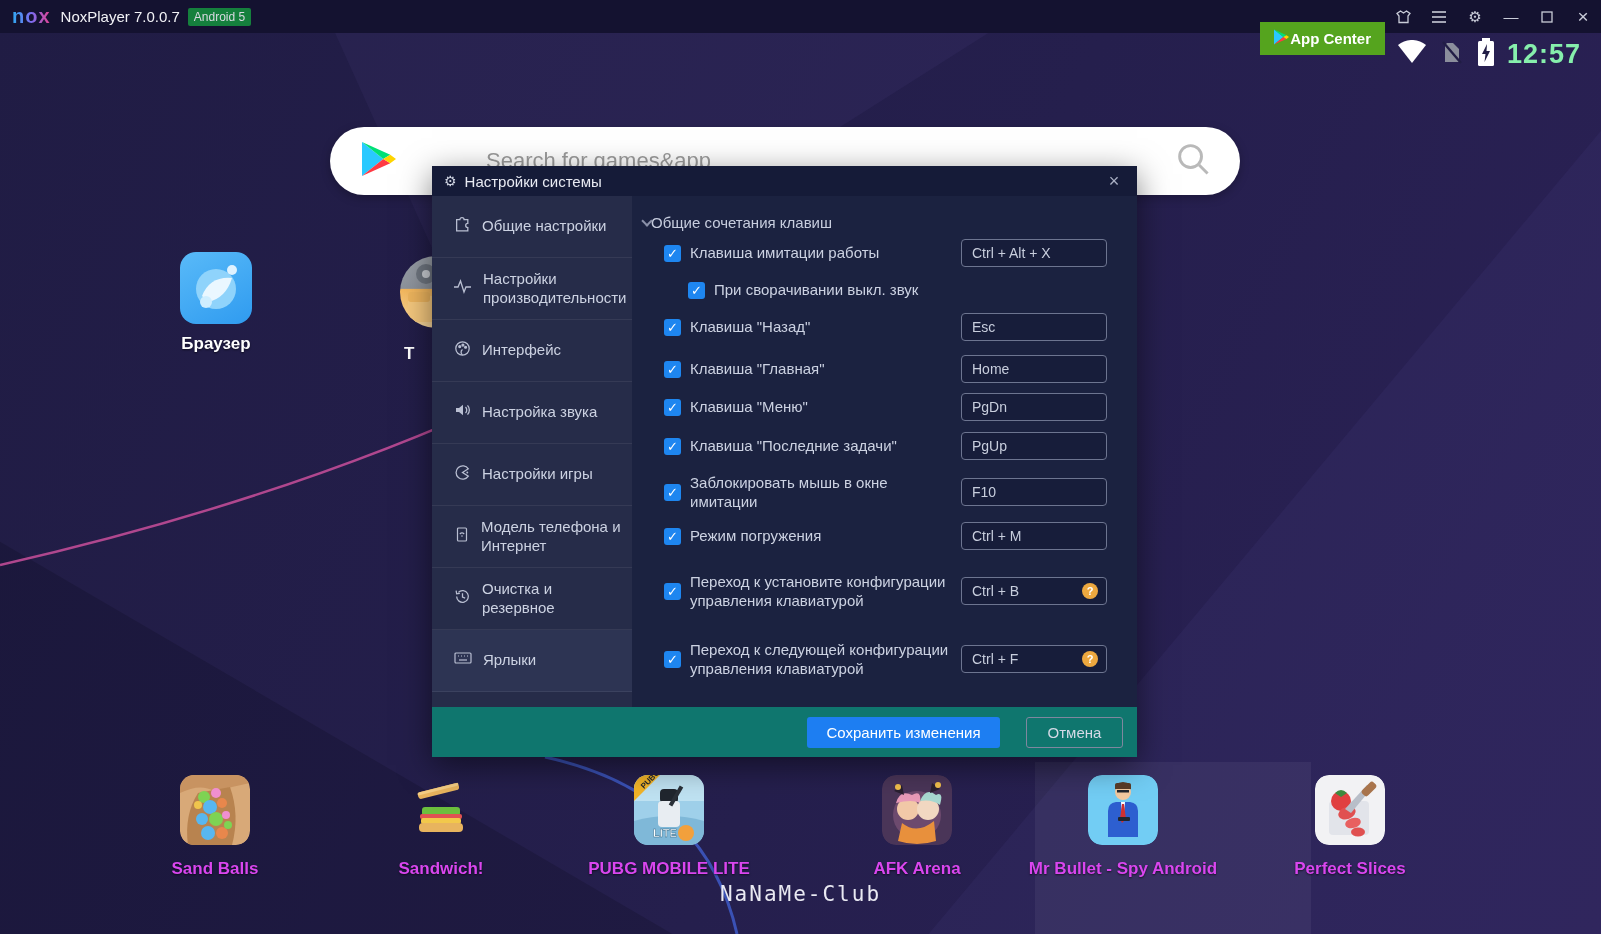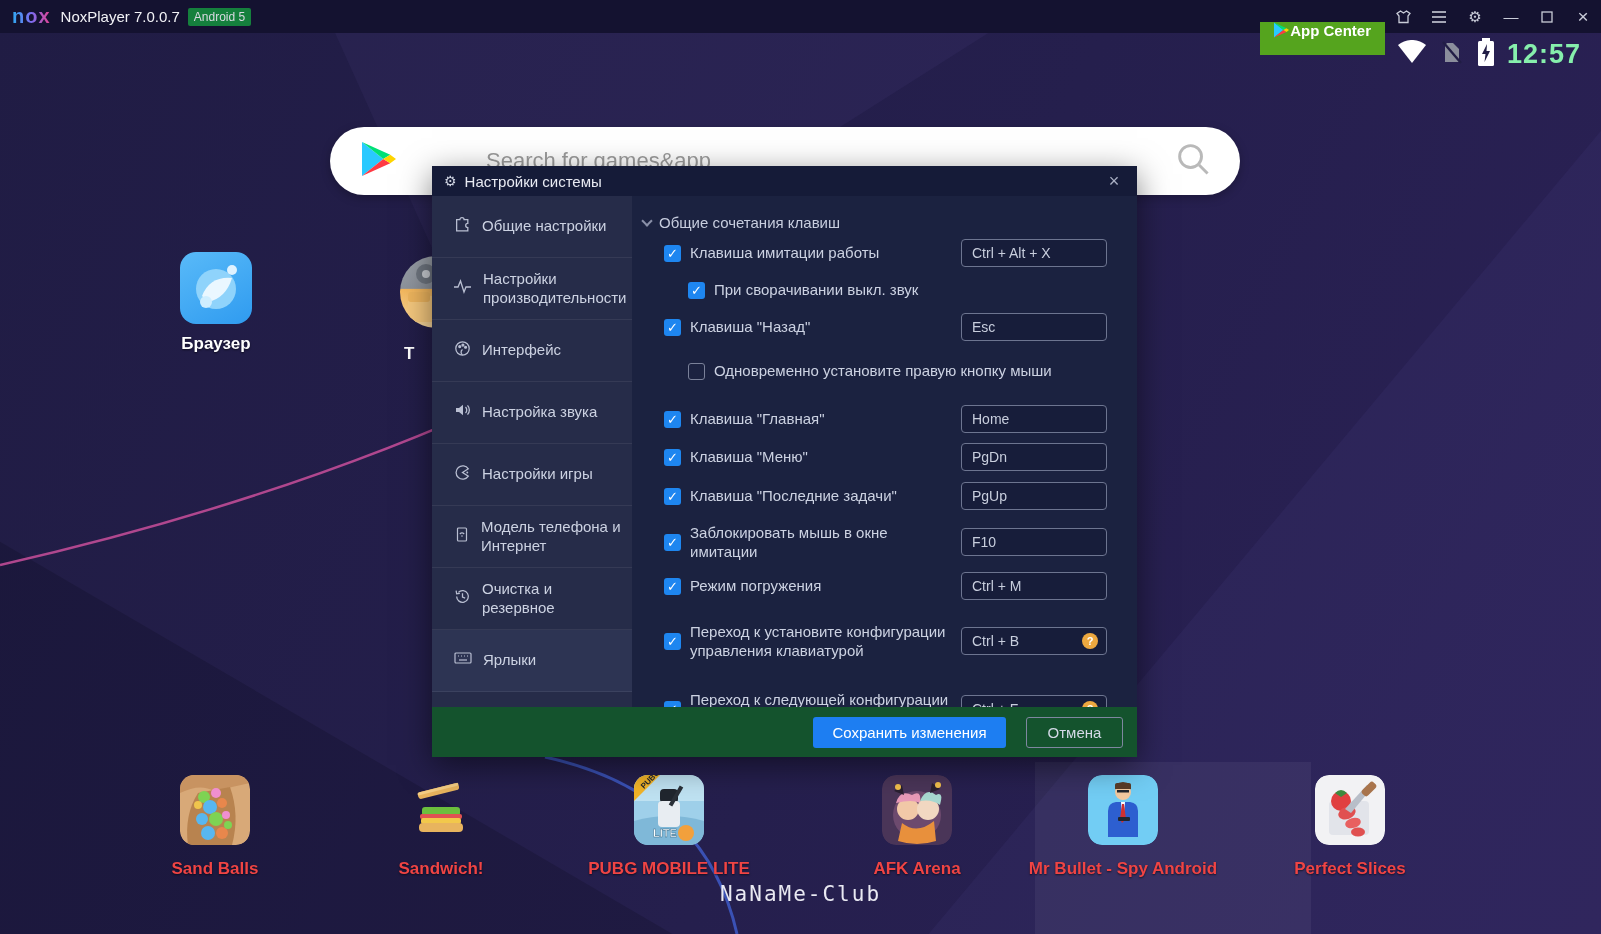--- a/index.html
+++ b/index.html
@@ -9,21 +9,21 @@
   
   .titlebar { position:absolute; left:0; top:0; width:1601px; height:33px; background:#141230;
     display:flex; align-items:center; z-index:50; }
   .nox-logo { font-weight:bold; font-size:20px; margin:0 10px 0 12px;
     background:linear-gradient(90deg,#2fa9f2,#7d6cf0,#e8418f); -webkit-background-clip:text;
     background-clip:text; color:transparent; letter-spacing:1px; }
   .tb-title { color:#f2f2f6; font-size:15px; margin-right:8px; }
   .tb-badge { background:#15803d; color:#d9d9e2; font-size:12px; padding:2px 6px; border-radius:2px; }
   .tb-right { margin-left:auto; display:flex; align-items:center; height:100%; }
   .app-center { background:#55a41e; color:#fff; font-size:15px; font-weight:bold; height:33px;
-    display:flex; gap:1px; padding:0 14px; cursor:pointer;margin-top:44px; }
+    display:flex; align-items:center; gap:1px; padding:0 14px; cursor:pointer;margin-top:44px; }
   .tb-icon { width:36px; height:33px; display:flex; align-items:center; justify-content:center;
     color:#c9ccd8; font-size:15px; cursor:pointer; }
   .tb-icon svg { display:block; }
 
   
   .desktop { position:absolute; inset:0; background:linear-gradient(115deg,#201c44 0%,#251f4d 55%,#2b2156 100%); }
   .bg-shape1 { position:absolute; inset:0; background:rgba(140,125,220,0.06);
     clip-path:polygon(58% 100%, 100% 14%, 100% 100%); }
   .bg-shape2 { position:absolute; inset:0; background:rgba(0,0,10,0.16);
     clip-path:polygon(0 58%, 42% 100%, 0 100%); }
@@ -58,44 +58,44 @@
   .dlg-header { height:30px; background:#151b38; display:flex; align-items:center; padding:0 12px;
     color:#e8eaf2; font-size:15px; gap:8px; }
   .dlg-close { margin-left:auto; color:#aab0c4; font-size:18px; cursor:pointer; width:22px; text-align:center; }
   .dlg-body { display:flex; height:511px; overflow:hidden; }
   .dlg-side { width:200px; background:#262c49; flex-shrink:0; }
   .side-item { min-height:62px; display:flex; align-items:center; gap:11px; padding:10px 10px 10px 22px;
     color:#ccd2e2; font-size:15px; border-bottom:1px solid rgba(255,255,255,.07); cursor:pointer; line-height:1.25; }
   .side-item.sel { background:#2d3453; }
   .side-item svg { flex-shrink:0; }
   .dlg-main { flex:1; background:#1b2240; padding:18px 30px 0 5px; position:relative; }
-  .sec-head { display:flex; align-items:center; gap:8px; color:#c7cdde; font-size:15px; padding-left:0px; }
+  .sec-head { display:flex; align-items:center; color:#c7cdde; font-size:15px; padding-left:0px; }
   .chev { width:8px; height:8px; border-left:2px solid #8a90a8; border-bottom:2px solid #8a90a8;
     transform:rotate(-45deg); margin-left:6px; margin-top:-4px; }
   .row { display:flex; align-items:center; padding-left:27px; }
   .row.indent { padding-left:51px; }
   .cbx { width:17px; height:17px; border-radius:3px; flex-shrink:0; margin-right:9px; cursor:pointer;
     display:flex; align-items:center; justify-content:center; }
   .cbx.on { background:#1e86f0; color:#fff; font-size:13px; }
   .cbx.off { border:1px solid #7a8199; background:transparent; }
   .row .lab { color:#ccd2e2; font-size:15px; line-height:1.3; flex:1; padding-right:10px; }
   .row .kbox { width:146px; height:28px; border:1px solid #6d7590; border-radius:4px; color:#c8cedd;
     font-size:14px; display:flex; align-items:center; padding:0 8px 0 10px; flex-shrink:0; background:rgba(10,16,40,.25); cursor:text; }
   .kbox .help { margin-left:auto; width:16px; height:16px; border-radius:50%; background:#eda83f; color:#fff;
     font-size:11px; font-weight:bold; display:flex; align-items:center; justify-content:center; cursor:pointer; }
-  .dlg-footer { position:absolute; left:0; bottom:0; width:705px; height:50px; background:#14532d;
-    display:flex; align-items:center; justify-content:flex-end; gap:20px; padding-right:14px; }
+  .dlg-footer { position:absolute; left:0; bottom:0; width:705px; height:50px; background:#0f766e;
+    display:flex; align-items:center; justify-content:flex-end; gap:26px; padding-right:14px; }
   .btn-save { width:193px; height:31px; background:#1d7ef2; border:none; color:#fff; font-size:15px;
     border-radius:3px; cursor:pointer; font-family:inherit; }
   .btn-cancel { width:97px; height:31px; background:transparent; border:1px solid #7e879f; color:#d4d9e6;
     font-size:15px; border-radius:3px; cursor:pointer; font-family:inherit; }
 
   
   .dock-app { position:absolute; top:775px; width:230px; display:flex; flex-direction:column; align-items:center; z-index:6; }
-  .dock-app .lbl { margin-top:14px; color:#ef4444; font-weight:bold; font-size:17px; white-space:nowrap;
+  .dock-app .lbl { margin-top:14px; color:#d946ef; font-weight:bold; font-size:17px; white-space:nowrap;
     text-shadow:0 1px 2px rgba(0,0,0,.6); }
   .dock-tile { width:70px; height:70px; border-radius:14px; position:relative; overflow:hidden; }
   .dock-tile.bare { border-radius:0; overflow:visible; }
 
   .watermark { position:absolute; left:0; right:0; top:882px; text-align:center; color:#e9e9f2; font-size:21px;
     letter-spacing:2px; z-index:7; font-family:"DejaVu Sans Mono", monospace; }
 </style>
 </head>
 <body>
 
@@ -303,24 +303,20 @@
             <span class="cbx on">✓</span>
             <span class="lab">При сворачивании выкл. звук</span>
           </div>
           <div class="row" style="margin-top: 12px; min-height: 28px;">
             <span class="cbx on">✓</span>
             <span class="lab">Клавиша "Назад"</span>
             <span class="kbox">
               <span>Esc</span>
             </span>
           </div>
-          <div class="row indent" style="margin-top: 10px; min-height: 40px;">
-            <span class="cbx off"></span>
-            <span class="lab">Одновременно установите правую кнопку мыши</span>
-          </div>
           <div class="row" style="margin-top: 14px; min-height: 28px;">
             <span class="cbx on">✓</span>
             <span class="lab">Клавиша "Главная"</span>
             <span class="kbox">
               <span>Home</span>
             </span>
           </div>
           <div class="row" style="margin-top: 10px; min-height: 28px;">
             <span class="cbx on">✓</span>
             <span class="lab">Клавиша "Меню"</span>

